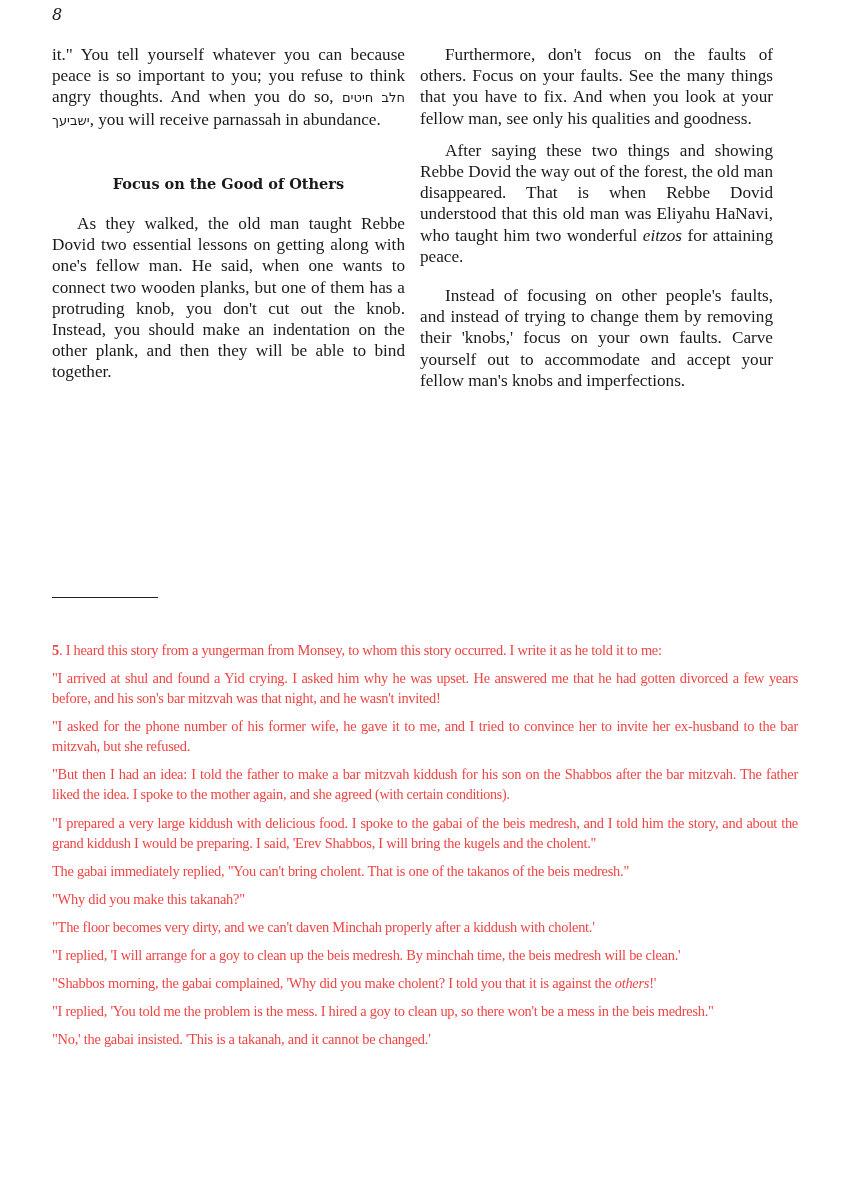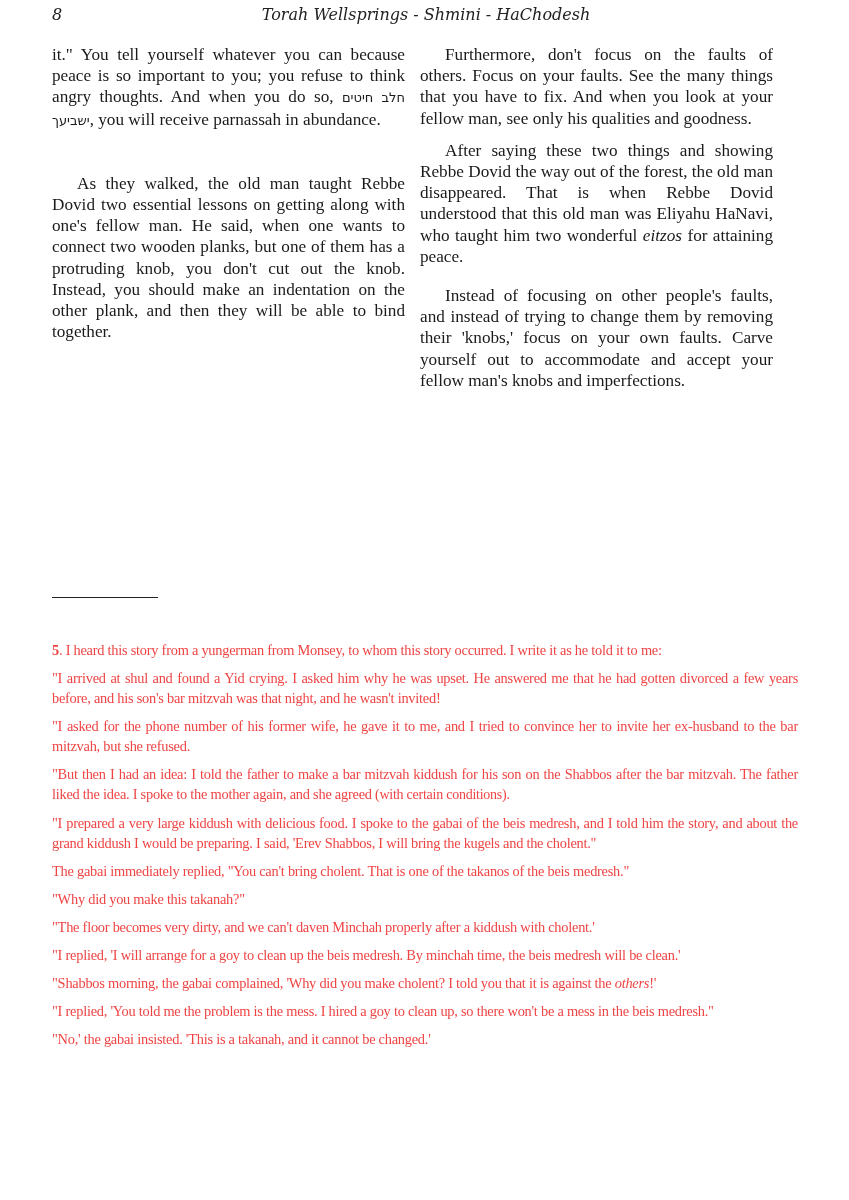--- a/index.html
+++ b/index.html
@@ -29,25 +29,25 @@
     .fn-num { font-weight: bold; }
     .small { font-size: 14px; }
   </style>
 </head>
 <body>
 
 <div class="page">
 
   <div class="running-head">
     <span class="page-number">8</span>
-    <span class="running-title">Torah Wellsprings - Shmini - HaChodesh</span>
   </div>
 
   <div class="col col-left">
     <p style="margin-bottom:42px;"><span>it." You tell yourself whatever you can because peace is so important to you; you refuse to think angry thoughts. And when you do so, </span><span class="heb" dir="rtl">חלב חיטים ישביעך</span><span>, you will receive parnassah in abundance.</span></p>
+    <h3 class="heading" style="margin-bottom:19px;">Focus on the Good of Others</h3>
     <p class="indent">As they walked, the old man taught Rebbe Dovid two essential lessons on getting along with one's fellow man. He said, when one wants to connect two wooden planks, but one of them has a protruding knob, you don't cut out the knob. Instead, you should make an indentation on the other plank, and then they will be able to bind together.</p>
   </div>
 
   <div class="col col-right">
     <p class="indent" style="margin-bottom:11px;">Furthermore, don't focus on the faults of others. Focus on your faults. See the many things that you have to fix. And when you look at your fellow man, see only his qualities and goodness.</p>
     <p class="indent" style="margin-bottom:18px;"><span>After saying these two things and showing Rebbe Dovid the way out of the forest, the old man disappeared. That is when Rebbe Dovid understood that this old man was Eliyahu HaNavi, who taught him two wonderful </span><em>eitzos</em><span> for attaining peace.</span></p>
     <p class="indent" style="margin-bottom:11px;">Instead of focusing on other people's faults, and instead of trying to change them by removing their 'knobs,' focus on your own faults. Carve yourself out to accommodate and accept your fellow man's knobs and imperfections.</p>
   </div>
 
   <div class="rule"></div>

